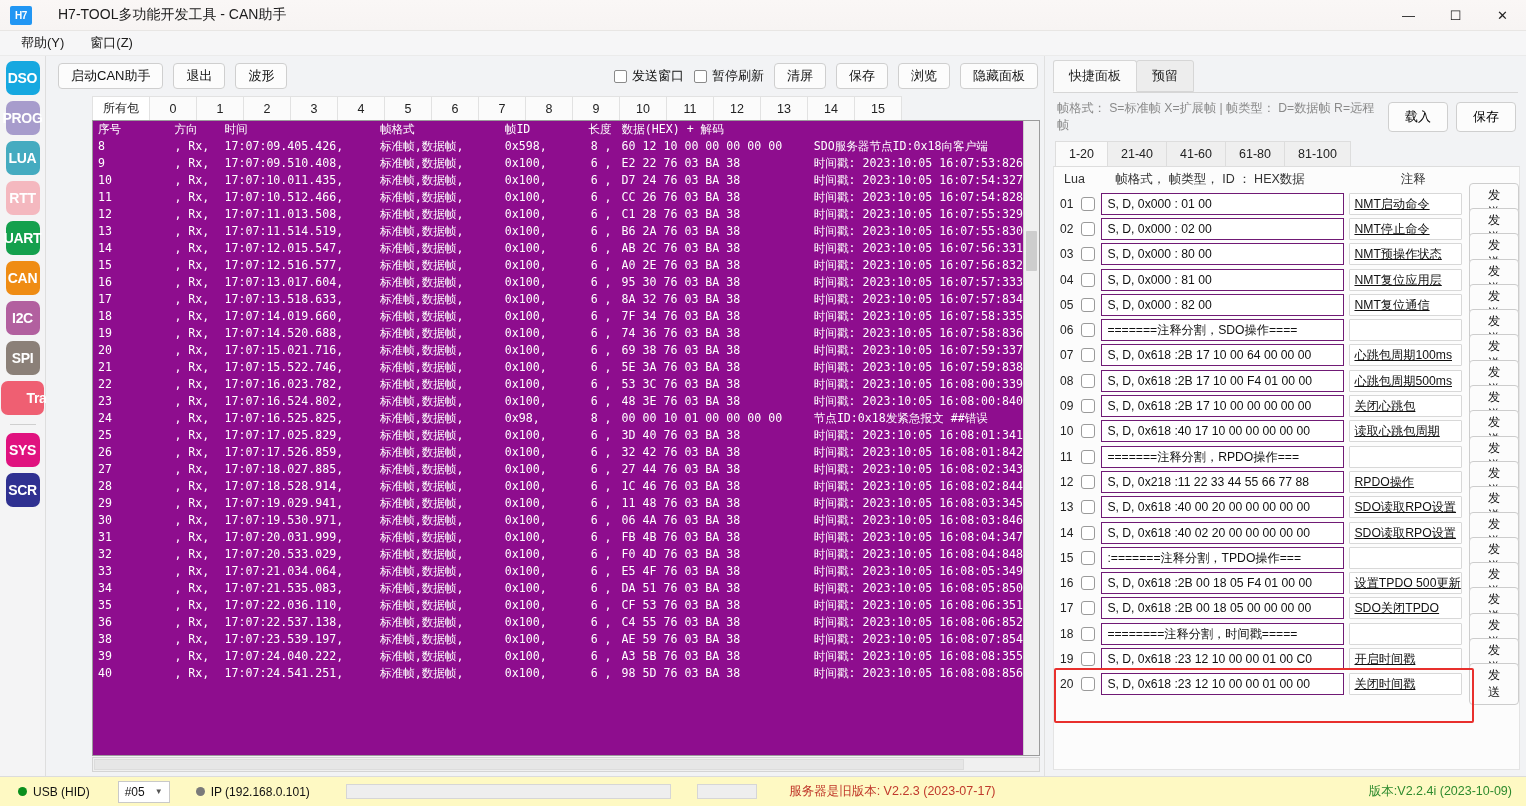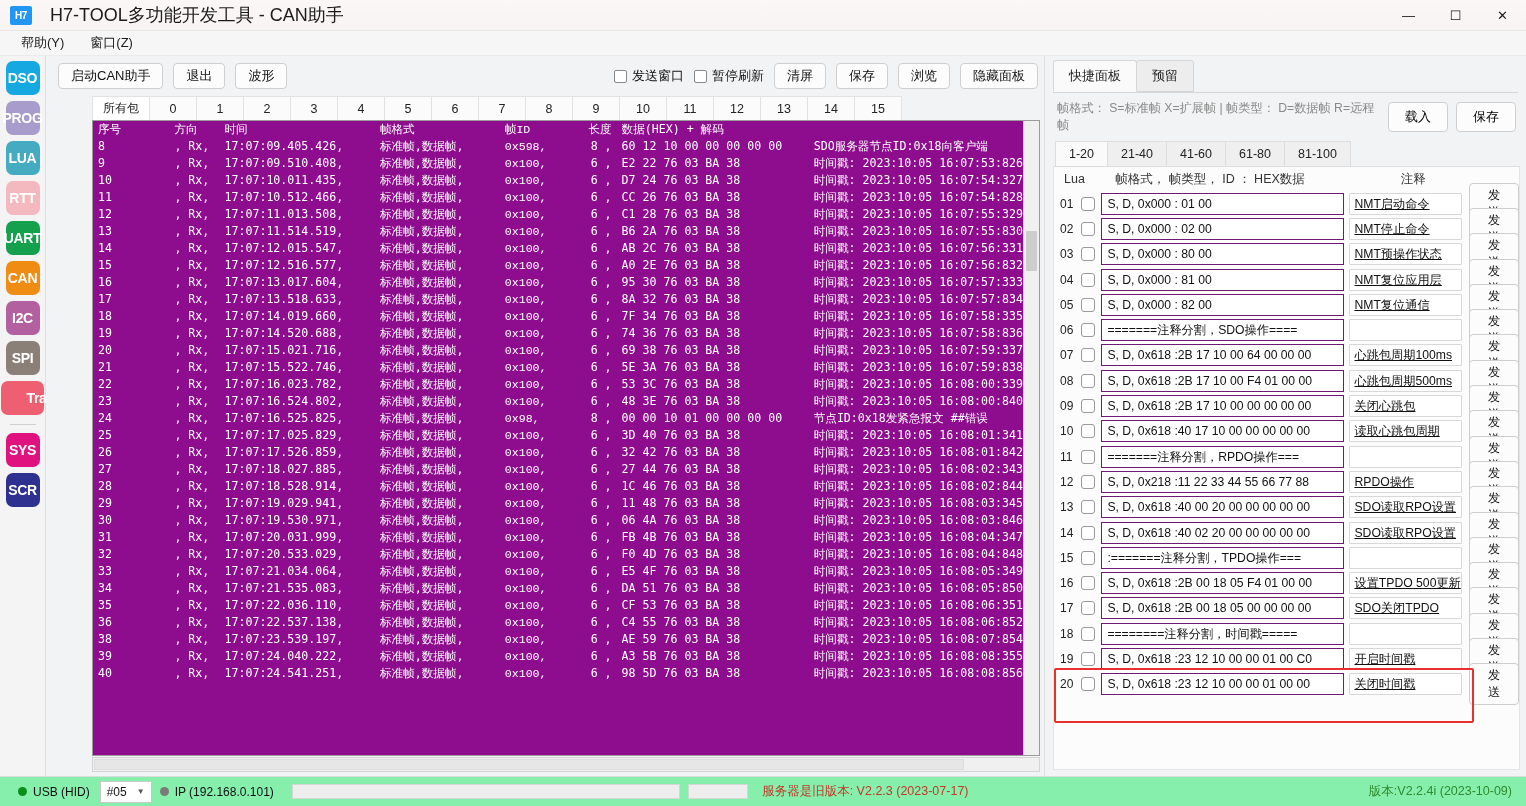--- a/index.html
+++ b/index.html
@@ -19,21 +19,21 @@
   .titlebar{
     height:31px; background:linear-gradient(180deg,#faf7f6,#f7f4f3);
     display:flex; align-items:center; padding-left:10px;
     border-bottom:1px solid #e8e6e4; position:relative;
   }
   .app-logo{
     width:22px; height:19px; background:#2196f3; color:#fff; border-radius:2px;
     font-size:10px; font-weight:bold; display:flex; align-items:center; justify-content:center;
     letter-spacing:-0.5px;
   }
-  .app-title{ margin-left:18px; font-size:18px; color:#1b1b1b; }
+  .app-title{ margin-left:26px; font-size:14px; color:#1b1b1b; }
   .winbtns{ position:absolute; right:0; top:0; height:31px; display:flex; }
   .winbtn{ width:47px; height:31px; display:flex; align-items:center; justify-content:center;
            font-size:13px; color:#222; }
 
   
   .menubar{ height:25px; background:#f6f6f7; display:flex; align-items:center;
             padding-left:18px; gap:20px; border-bottom:1px solid #ebebeb; }
   .menuitem{ font-size:13px; color:#1b1b1b; padding:2px 3px; }
 
   
@@ -78,21 +78,21 @@
   .log-table{ width:100%; border-collapse:collapse;
               font-family:"DejaVu Sans Mono","Liberation Mono",monospace;
               font-size:11.6px; color:#ffffff; }
   .log-table td{ padding:0 0 0 0; height:17px; line-height:17px; white-space:nowrap;
                  overflow:hidden; }
   .hdr td{ color:#ffffff; font-size:11.6px; }
   .c-seq  { width:88px;  padding-left:5px !important; }
   .c-dir  { width:52px;  }
   .c-time { width:160px; }
   .c-fmt  { width:130px; }
-  .c-id   { width:74px;font-family:Liberation Mono, monospace;  }
+  .c-id   { width:74px;  }
   .c-len  { width:48px;  text-align:right; padding-right:10px !important; }
   .c-data { width:196px; }
   .c-dec  { }
   
   .vscroll{ width:16px; background:#f0f0f0; border-left:1px solid #cfcfcf; position:relative; }
   .vthumb{ position:absolute; left:2px; width:11px; background:#cdcdcd; border-radius:1px; }
   .hscroll{ height:15px; margin:1px 4px 0 46px; background:#f0f0f0; border:1px solid #d4d4d4;
             position:relative; }
   .hthumb{ position:absolute; top:1px; left:1px; height:11px; width:92%; background:#e6e6e6;
            border:1px solid #dcdcdc; }
@@ -134,22 +134,22 @@
               white-space:nowrap; overflow:hidden; border-radius:0;
               font-family:"Liberation Sans",sans-serif; }
   .row-note{ width:116px; height:22px; border:1px solid #d8d8d8; background:#fff;
              font-size:12.2px; line-height:20px; padding-left:4px; color:#111;
              white-space:nowrap; overflow:hidden; margin-left:5px; border-radius:1px;text-decoration:underline; }
   .row-send{ margin-left:7px; border:1px solid #cdcdcd; background:#fcfcfc; border-radius:4px;
              font-size:12.2px; padding:3px 12px; color:#111; }
   .hl-box{ position:absolute; border:2px solid #e8302d; border-radius:2px; pointer-events:none; }
 
   
-  .statusbar{ height:30px; background:#86efac; display:flex; align-items:center;
-              border-top:1px solid #dcdcdc; padding:0 10px; gap:0; font-size:12px; }
+  .statusbar{ height:30px; background:#fef9c3; display:flex; align-items:center;
+              border-top:1px solid #dcdcdc; padding:0 10px; gap:18px; font-size:12px; }
   .sb-cell{ display:flex; align-items:center; gap:6px; padding:0 10px 0 8px; height:22px; }
   .dot{ width:9px; height:9px; border-radius:50%; }
   .sb-select{ border:1px solid #c9c9c9; background:#fff; height:22px; display:flex;
               align-items:center; padding:0 6px; gap:10px; font-size:12px; }
   .caret{ font-size:8px; color:#555; }
   .sb-progress{ flex:1; height:15px; background:#eeeeee; border:1px solid #d6d6d6; margin:0 8px; }
   .sb-small{ width:60px; height:15px; background:#eeeeee; border:1px solid #d6d6d6; }
   .sb-msg{ color:#c0392b; font-size:12.5px; padding:0 14px; }
   .sb-ver{ color:#2e8b2e; font-size:12.5px; padding-right:4px; }
 </style>

